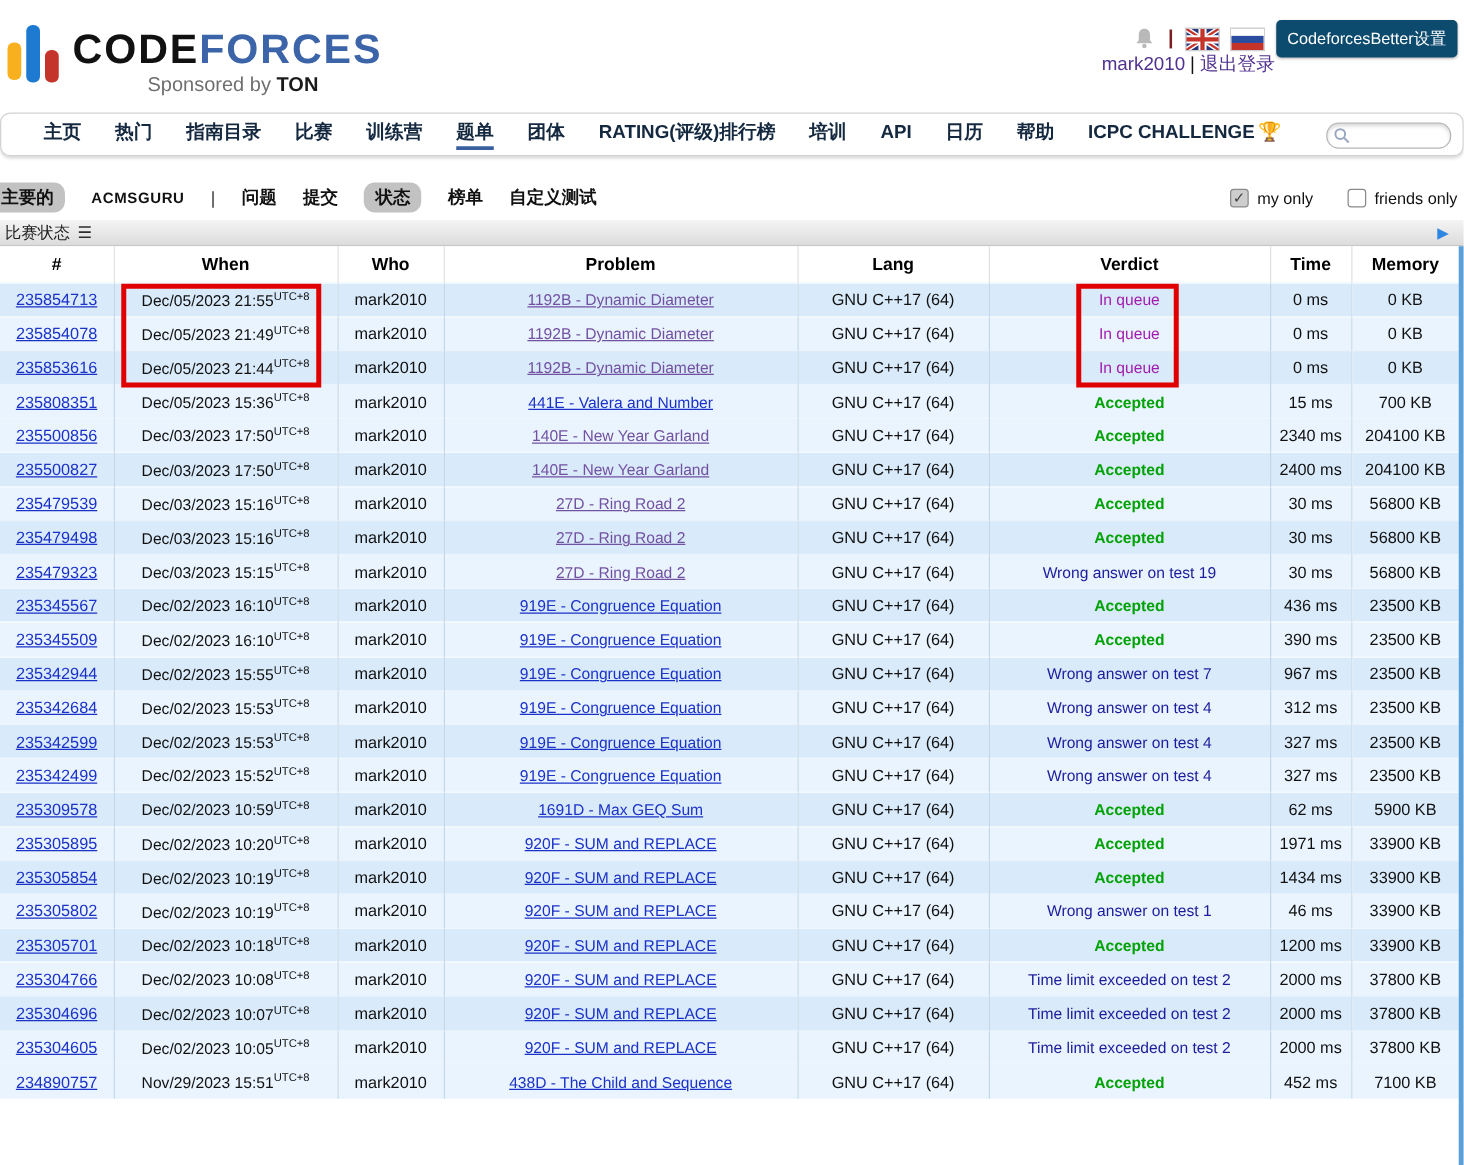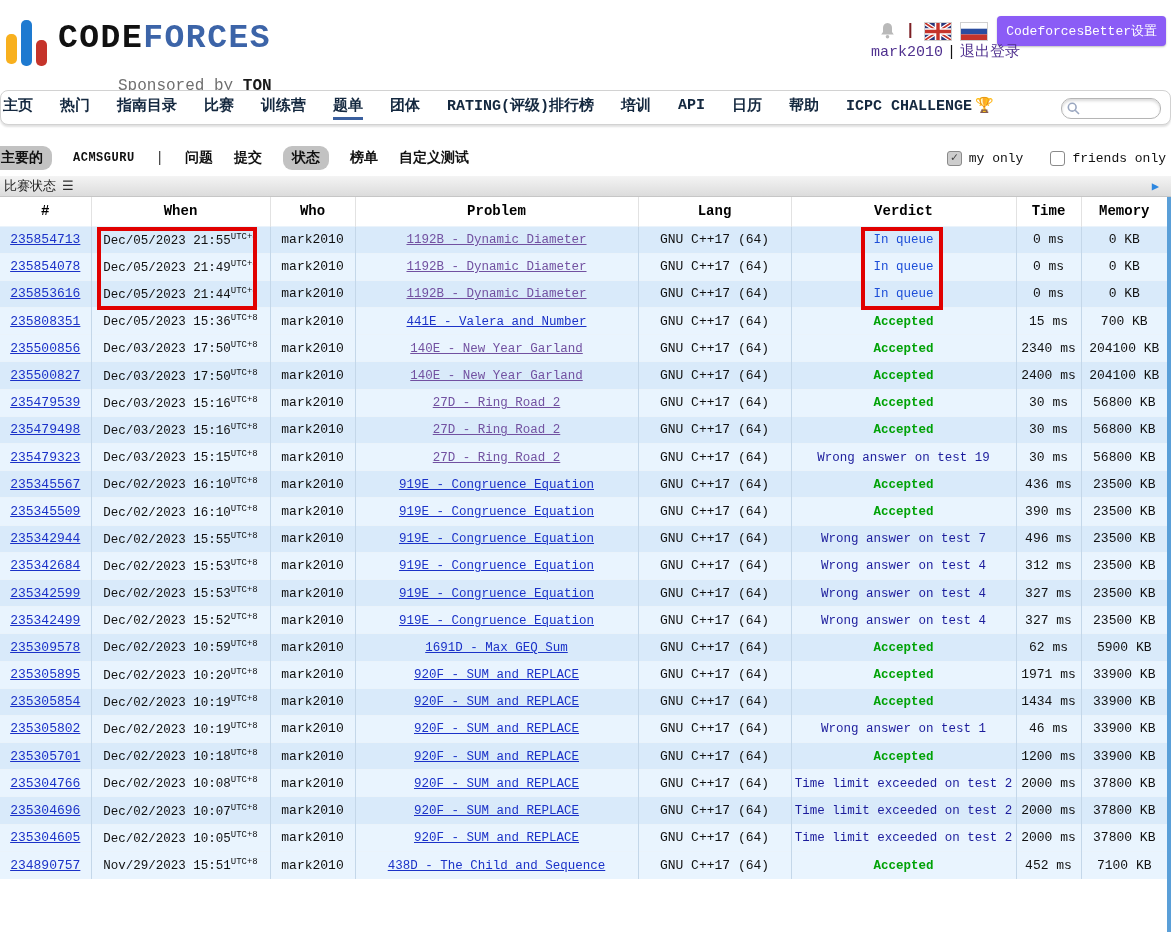--- a/index.html
+++ b/index.html
@@ -1,49 +1,49 @@
 <!DOCTYPE html>
 <html style="--row-odd: #d9eafa; --row-even: #e9f4fe; --link-blue: #1b32c8; --link-visited: #7251a1; --verdict-ok: #00a206; --verdict-fail: #1c1c9c; --annotation-red: #e10000;"><head>
 <meta charset="utf-8">
 <style>
   * { box-sizing: border-box; margin: 0; padding: 0; }
   html,body { width:1171px; height:932px; overflow:hidden; background:#fff;
     font-family:"Liberation Sans","DejaVu Sans",sans-serif; }
-  #screen { position:relative; width:1171px; height:816px; background:#fff;font-family:Liberation Mono, monospace; }
+  #screen { position:relative; width:1171px; height:816px; background:#fff; }
 
   
   .logo { position:absolute; left:6px; top:12px; width:340px; height:72px; }
   .logo-bars { position:absolute; left:0; top:6px; width:44px; height:56px; }
   .bar { position:absolute; width:11px; border-radius:5px; }
   .bar-yellow { left:0;  top:16px; height:30px; background:#f8b01e; }
   .bar-blue   { left:15px; top:2px;  height:46px; background:#1e7ad0; }
   .bar-red    { left:30px; top:22px; height:26px; background:#c5342b; }
   .logo-text { position:absolute; left:52px; top:8px; font-size:33px; font-weight:bold;
     letter-spacing:1.5px; white-space:nowrap; }
   .logo-code { color:#111; }
   .logo-forces { color:#3c64a8; }
-  .logo-tagline { position:absolute; left:112px; top:65px; font-size:16px; color:#6f6f6f; }
+  .logo-tagline { position:absolute; left:112px; top:48px; font-size:16px; color:#6f6f6f; }
   .logo-tagline b { color:#1a1a1a; }
 
   .top-line1 { position:absolute; right:5px; top:16px; display:flex; align-items:center; gap:10px; }
   .bell { width:17px; height:19px; }
   .top-sep { color:#7c1f24; font-weight:bold; font-size:16px; }
   .flag { width:26px; height:17px; display:block; box-shadow:0 0 0 1px #d0d0d0; }
-  .ext-btn { background:#8b5cf6; color:#fff; font-size:13px; padding:6px 9px;
+  .ext-btn { background:#0c4a6e; color:#fff; font-size:13px; padding:6px 9px;
     border:none; border-radius:4px; box-shadow:0 1px 2px rgba(0,0,0,.25); cursor:pointer;
     font-family:inherit; }
   .top-line2 { position:absolute; right:151px; top:42px; font-size:15px; white-space:nowrap; }
   .top-line2 a { color:#50318f; }
   .top-line2 .sep2 { color:#111; margin:0 4px; }
 
   
   .main-nav { position:absolute; left:0; top:90px; width:1171px; height:35px;
     border:1px solid #d2d2d2; border-radius:8px; background:#fff;
     box-shadow:0 2px 2px rgba(0,0,0,.12);
-    display:flex; align-items:center; gap:27px; padding-left:2px; }
+    display:flex; align-items:center; gap:27px; padding-left:34px; }
   .nav-item { font-size:15px; font-weight:bold; color:#14283f; text-decoration:none;
     white-space:nowrap; cursor:pointer; padding-bottom:2px; border-bottom:3px solid transparent; }
   .nav-item.active { border-bottom:3px solid #3a5f9e; }
   .nav-trophy { font-size:15px; margin-left:3px; }
   .search-box { position:absolute; right:9px; top:7px; width:100px; height:21px;
     border:1px solid #b5b5b5; border-radius:10px; background:#fff;
     box-shadow:inset 0 2px 3px rgba(0,0,0,.15); display:flex; align-items:center; padding-left:5px; }
   .search-box input { border:none; outline:none; background:transparent; width:70px;
     font-size:12px; font-family:inherit; }
 
@@ -82,21 +82,21 @@
   tr.r-odd td  { background:var(--row-odd,#d9eafa); }
   tr.r-even td { background:var(--row-even,#e9f4fe); }
   a.sub-id { color:var(--link-blue,#1b32c8); text-decoration:underline; font-size:13px; }
   .when-text { font-size:12.5px; }
   .when-text sup { font-size:9px; }
   .who-link { color:#101010; cursor:pointer; }
   a.problem-link { color:var(--link-blue,#2038c8); text-decoration:underline; font-size:12.5px; }
   a.problem-link.visited { color:var(--link-visited,#7251a1); }
   .v-ok    { color:var(--verdict-ok,#00a206); font-weight:bold; font-size:12.5px; cursor:pointer; }
   .v-fail  { color:var(--verdict-fail,#1c1c9c); font-size:12.5px; cursor:pointer; }
-  .v-queue { color:#1d4ed8; font-size:12.5px;margin-top:32px; }
+  .v-queue { color:#a21caf; font-size:12.5px;margin-top:32px; }
 
   .right-strip { position:absolute; right:0; top:197px; width:4px; height:735px; background:#5a9fd8; }
 
   
   .ann { position:absolute; border:4px solid var(--annotation-red,#e10000); z-index:6; }
   #ann-when    { left:97px;  top:227px; width:160px; height:83px; }
   #ann-verdict { left:861px; top:227px; width:82px;  height:83px; }
 </style>
 </head>
 <body>
@@ -326,21 +326,21 @@
           <td>390 ms</td>
           <td>23500 KB</td>
         </tr>
         <tr class="r-odd">
           <td><a class="sub-id">235342944</a></td>
           <td><span class="when-text">Dec/02/2023 15:55<sup>UTC+8</sup></span></td>
           <td><span class="who-link">mark2010</span></td>
           <td><a class="problem-link">919E - Congruence Equation</a></td>
           <td>GNU C++17 (64)</td>
           <td><span class="v-fail">Wrong answer on test 7</span></td>
-          <td>496 ms</td>
+          <td>967 ms</td>
           <td>23500 KB</td>
         </tr>
         <tr class="r-even">
           <td><a class="sub-id">235342684</a></td>
           <td><span class="when-text">Dec/02/2023 15:53<sup>UTC+8</sup></span></td>
           <td><span class="who-link">mark2010</span></td>
           <td><a class="problem-link">919E - Congruence Equation</a></td>
           <td>GNU C++17 (64)</td>
           <td><span class="v-fail">Wrong answer on test 4</span></td>
           <td>312 ms</td>

